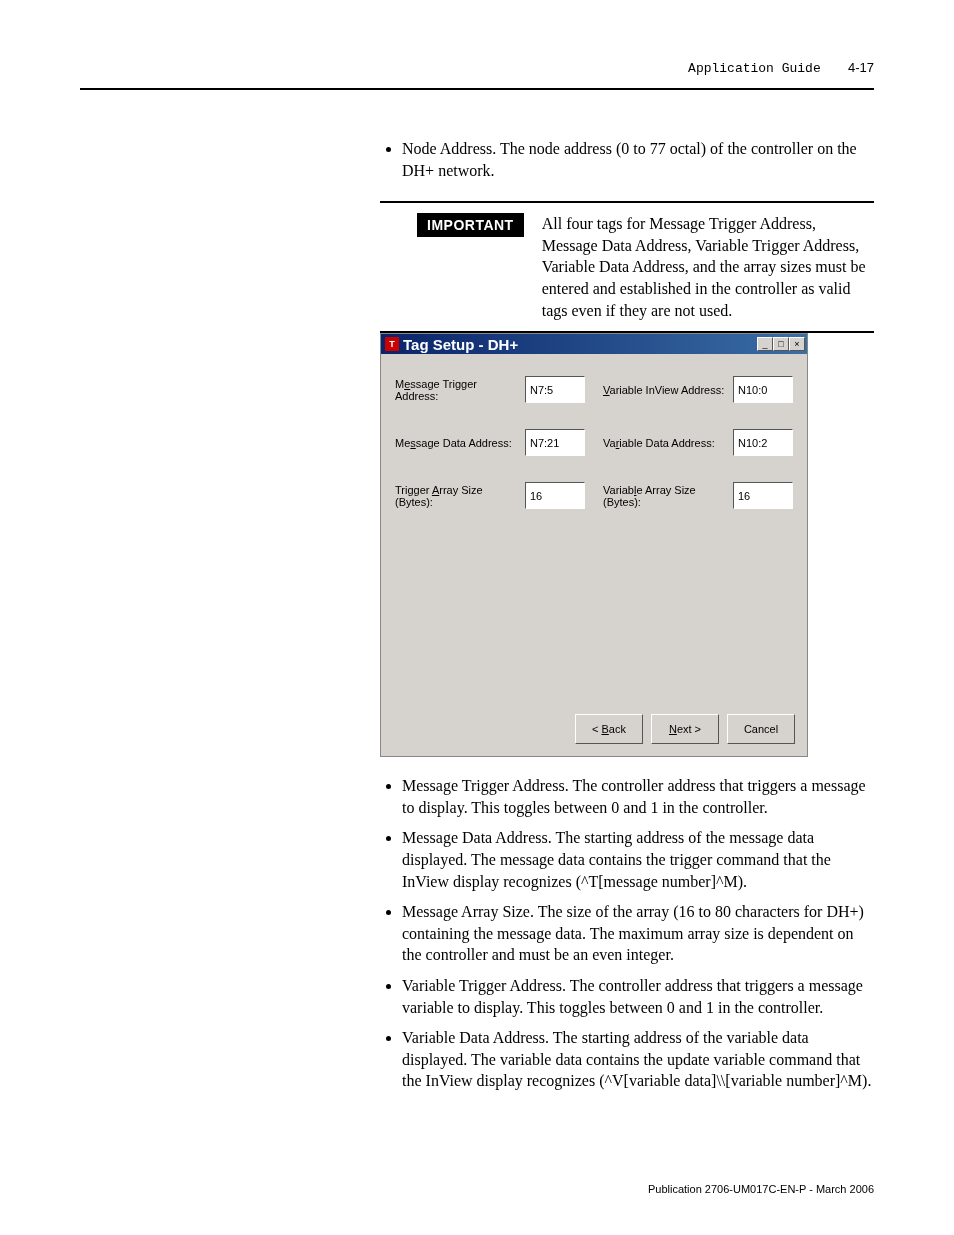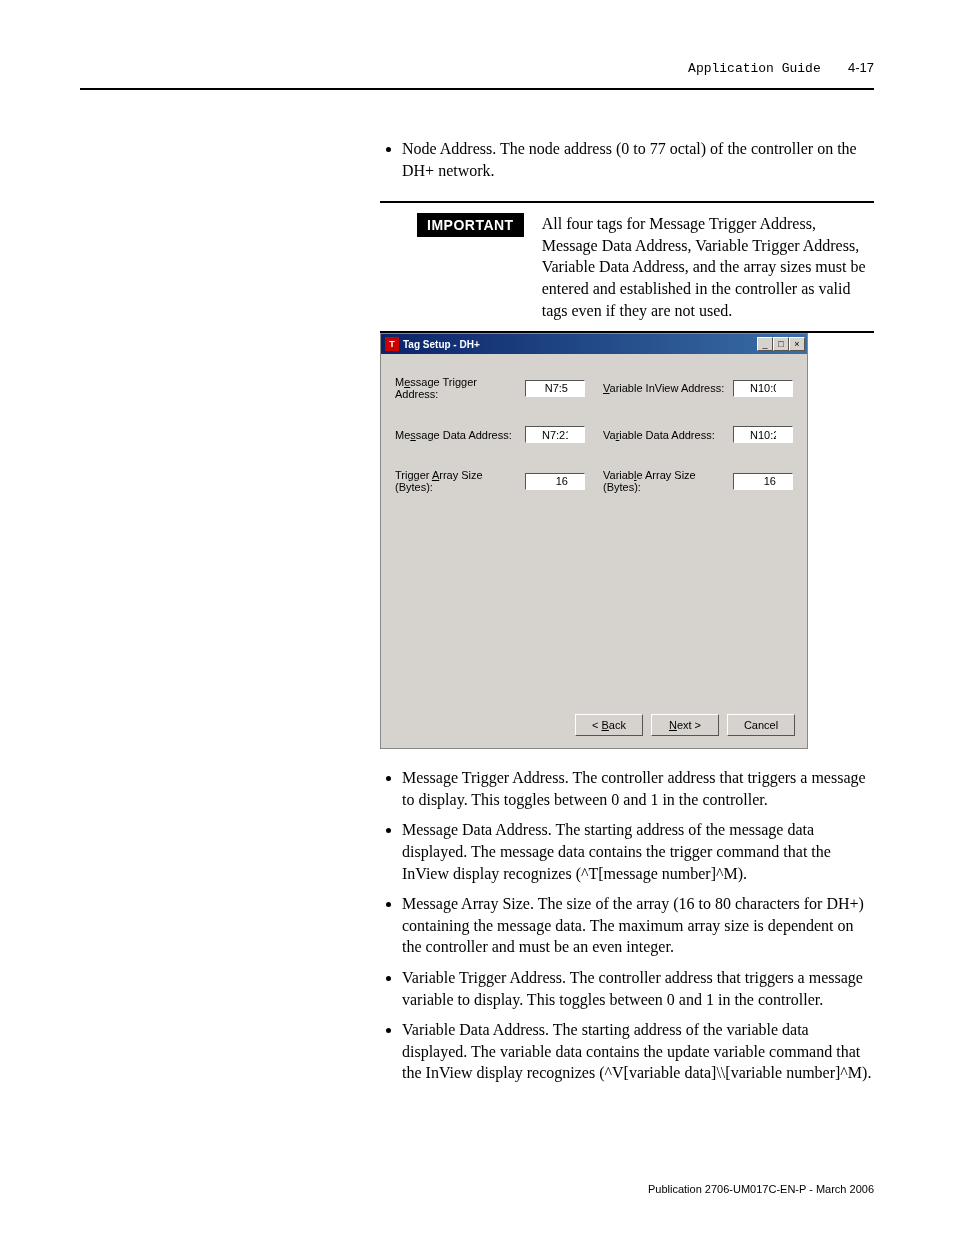--- a/index.html
+++ b/index.html
@@ -76,21 +76,21 @@
     .titlebar {
       background: linear-gradient(to right, #0a246a, #3a6ea5);
       color: #fff;
       display: flex;
       align-items: center;
       justify-content: space-between;
       padding: 2px 2px 2px 4px;
       height: 20px;
     }
     .titlebar-left { display: flex; align-items: center; gap: 4px; }
-    .titlebar-title { font-weight: bold; font-size: 10px; }
+    .titlebar-title { font-weight: bold; font-size: 15px; }
     .app-icon {
       width: 14px; height: 14px;
       background: #c00;
       display: inline-flex;
       align-items: center;
       justify-content: center;
       color: #fff;
       font-size: 9px;
       font-weight: bold;
     }
@@ -115,41 +115,41 @@
     }
     .form-grid {
       display: grid;
       grid-template-columns: 1fr 60px 18px 1fr 60px;
       row-gap: 26px;
       align-items: center;
     }
     .fld-label { text-align: left; padding-right: 6px; font-size: 11px; }
     .fld-label .u { text-decoration: underline; }
     .fld-input {
-      height: 17px;
+      height: 27px;
       border: 1px solid #888;
       border-top-color: #555;
       border-left-color: #555;
       border-right-color: #fff;
       border-bottom-color: #fff;
       background: #fff;
       font-size: 11px;
-      text-align: right;
-      padding: 1px 16px;
+      text-align: left;
+      padding: 1px 4px;
       width: 100%;
     }
     .dialog-footer {
       display: flex;
       justify-content: flex-end;
       gap: 8px;
       padding: 10px 12px 12px;
     }
     .dlg-btn {
       width: 68px;
-      height: 22px;
+      height: 30px;
       background: #d6d3ce;
       border: 1px solid #fff;
       border-right-color: #555;
       border-bottom-color: #555;
       font-family: Tahoma, Arial;
       font-size: 11px;
       cursor: pointer;
     }
     .dlg-btn .u { text-decoration: underline; }
     .pub-footer {

